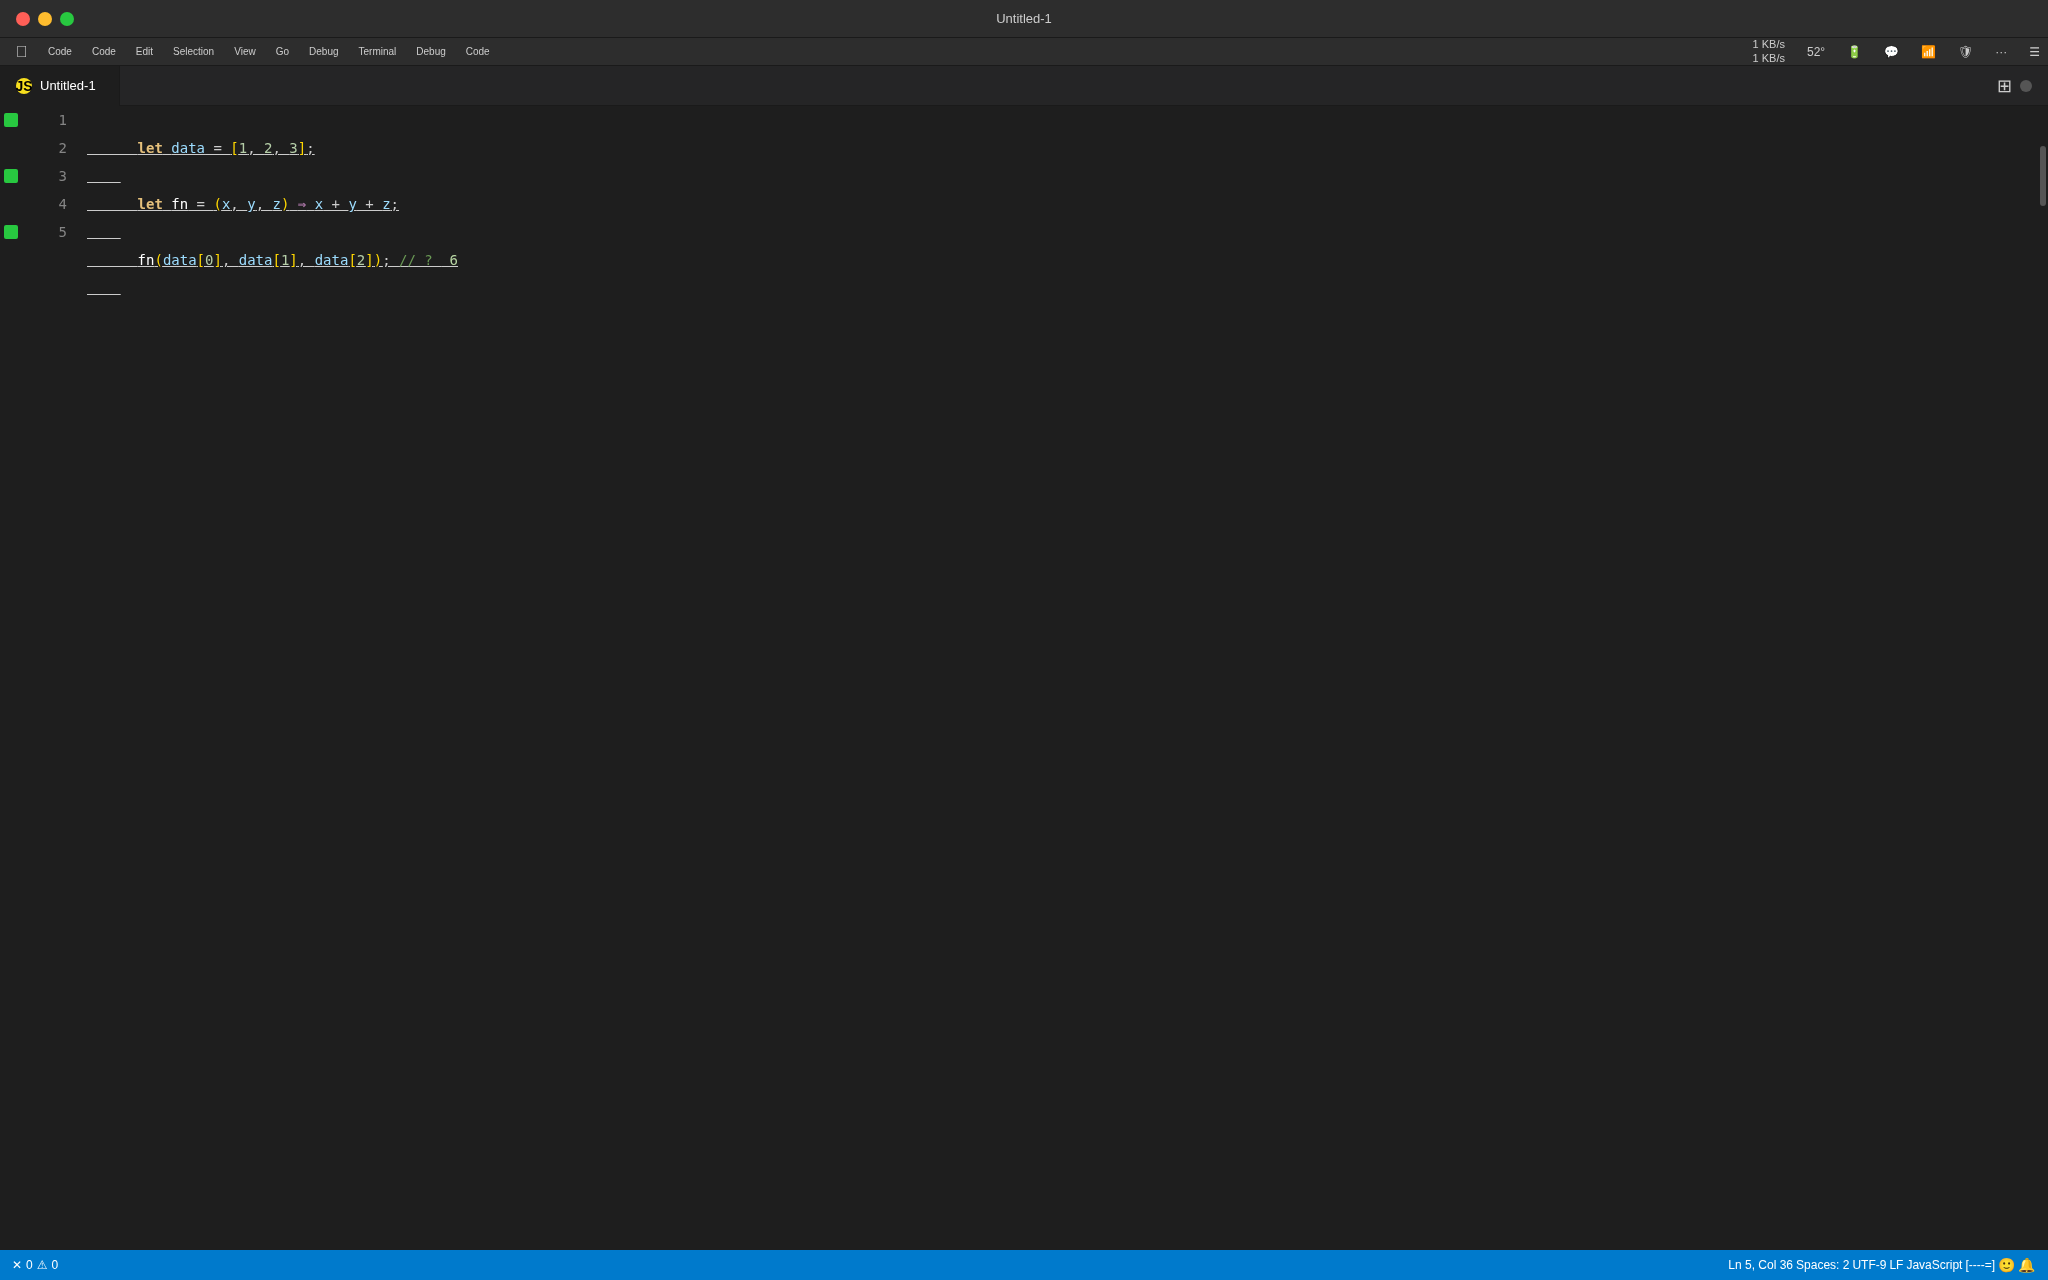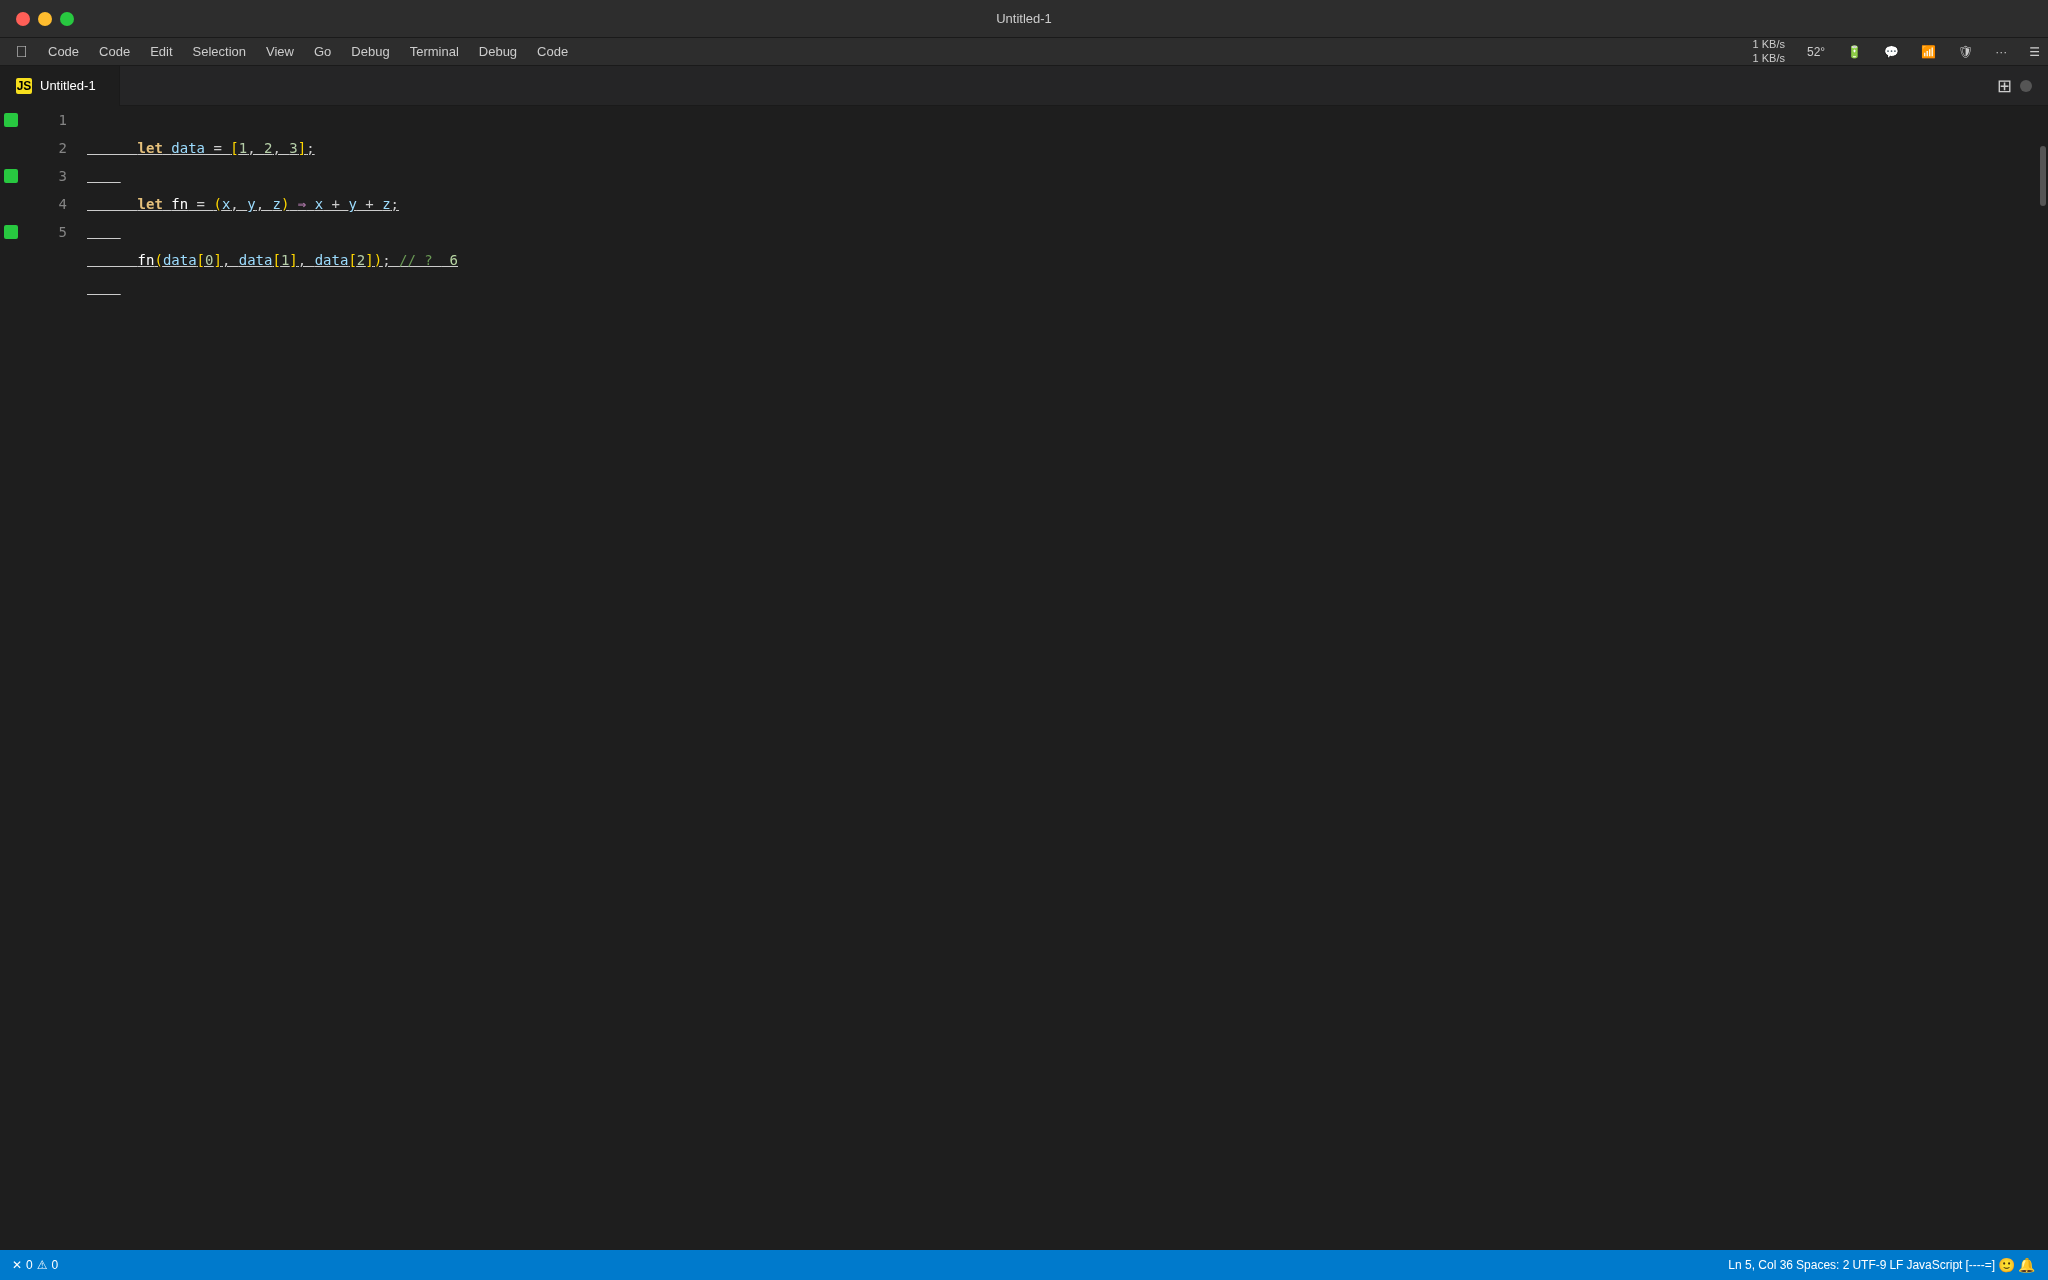--- a/index.html
+++ b/index.html
@@ -58,21 +58,21 @@
       height: 28px;
       background: #2d2d2d;
       display: flex;
       align-items: center;
       padding: 0 8px;
       gap: 4px;
       border-bottom: 1px solid #1a1a1a;
     }
 
     .menu-item {
-      font-size: 13px;
+      font-size: 10px;
       color: #cccccc;
       padding: 2px 8px;
       border-radius: 4px;
       cursor: pointer;
       white-space: nowrap;
     }
 
     .menu-item.apple {
       font-size: 16px;
     }
@@ -106,28 +106,28 @@
       color: #ffffff;
       background: #1e1e1e;
       border-right: 1px solid #1a1a1a;
       gap: 8px;
       min-width: 120px;
     }
 
     .tab .js-icon {
       background: #f7df1e;
       color: #000;
-      font-size: 12px;
+      font-size: 14px;
       font-weight: bold;
       width: 16px;
       height: 16px;
       display: flex;
       align-items: center;
       justify-content: center;
-      border-radius: 2px;
+      border-radius: 8px;
       flex-shrink: 0;
     }
 
     .tab-actions {
       margin-left: auto;
       display: flex;
       align-items: center;
       gap: 8px;
       padding-right: 16px;
     }

